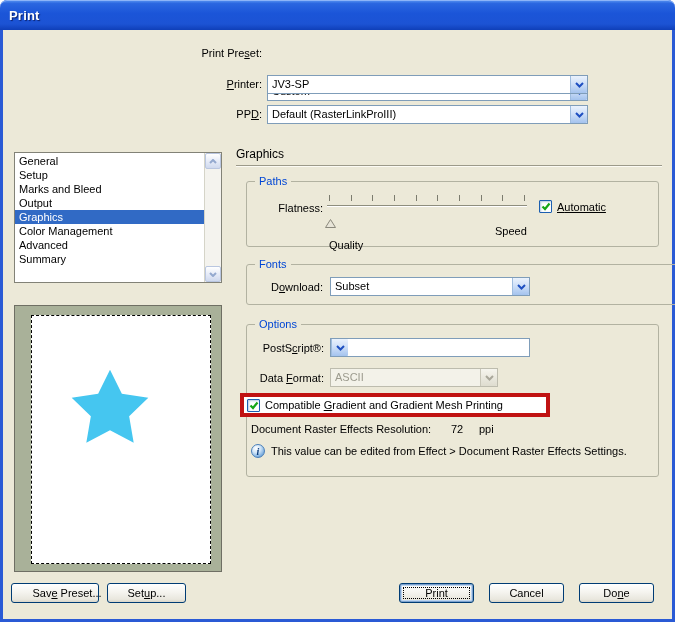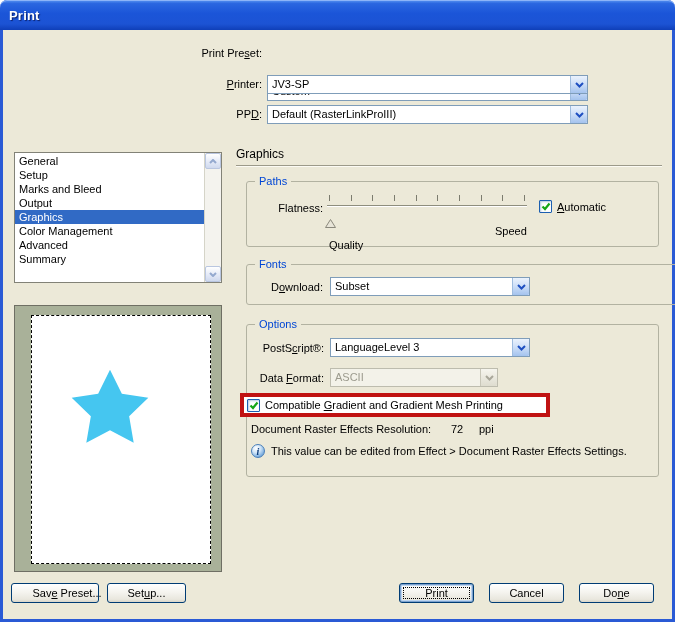--- a/index.html
+++ b/index.html
@@ -68,21 +68,21 @@
   .ticks{display:flex;justify-content:space-between;width:196px;margin-left:2px;height:7px;}
   .tick{width:1px;height:6px;background:#7c7c6e;}
   .track{margin-top:3px;height:2px;background:linear-gradient(180deg,#8e8e7e 0 50%,#ffffff 50% 100%);}
   .thumb{position:absolute;left:-2px;top:24px;}
   .slider-caption-left{position:absolute;left:2px;top:44px;}
   .slider-caption-right{position:absolute;left:168px;top:30px;}
 
   
   .cb{width:13px;height:13px;background:#fff;border:1px solid #1c5fb0;border-radius:1px;
       box-shadow:inset 1px 1px 2px rgba(110,145,190,.5);display:inline-flex;align-items:center;justify-content:center;flex:none;}
-  .cb-row{position:absolute;display:flex;align-items:center;gap:5px;white-space:nowrap;}
+  .cb-row{position:absolute;display:flex;align-items:center;gap:5px;white-space:nowrap;text-decoration:underline;}
 
   
   .hl-box{position:absolute;left:-7px;top:68px;width:310px;height:24px;border:4px solid var(--highlight);
       background:#fff;display:flex;align-items:center;gap:5px;padding-left:3px;white-space:nowrap;}
 
   .raster-label{position:absolute;left:4px;top:98px;}
   .raster-value{position:absolute;left:204px;top:98px;}
   .raster-unit{position:absolute;left:232px;top:98px;}
 
   .note-row{position:absolute;left:4px;top:119px;display:flex;align-items:center;gap:6px;white-space:nowrap;}
@@ -230,21 +230,20 @@
             </svg>
           </span>
       </div>
     </div>
 
     <div class="group g-options">
       <span class="legend">Options</span>
 
       <span class="inlabel" style="left:0;top:14px;width:77px;"><span>PostS</span><span class="mn">c</span><span>ript®:</span></span>
       <div class="combo" style="left:83px;top:13px;width:200px;">
-        <span class="val">LanguageLevel 3</span>
         <span class="arrow">
             <svg width="9" height="6" viewBox="0 0 9 6">
               <polyline points="1,1 4.5,4.5 8,1" fill="none" stroke="#1e4fc1" stroke-width="2"></polyline>
             </svg>
           </span>
       </div>
 
       <span class="inlabel" style="left:0;top:44px;width:77px;"><span>Data </span><span class="mn">F</span><span>ormat:</span></span>
       <div class="combo disabled" style="left:83px;top:43px;width:168px;">
         <span class="val">ASCII</span>

